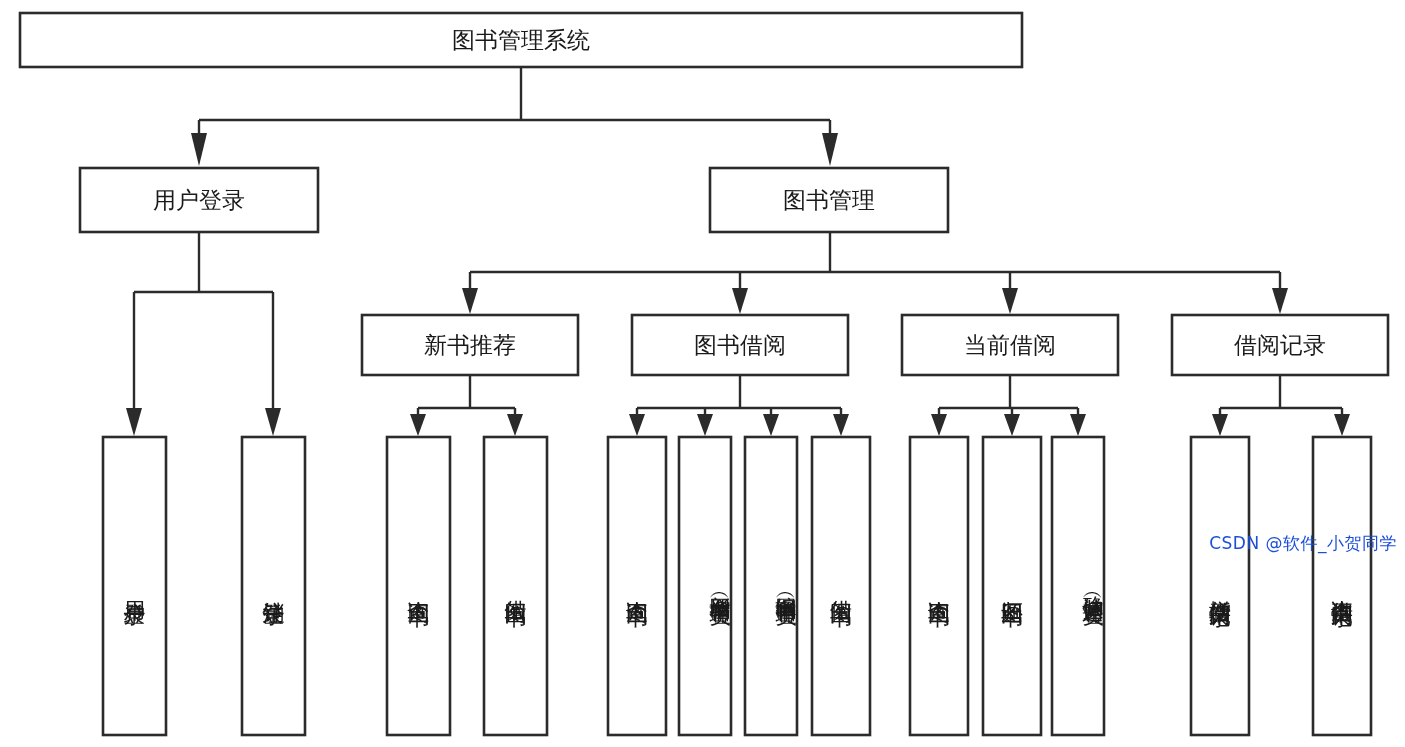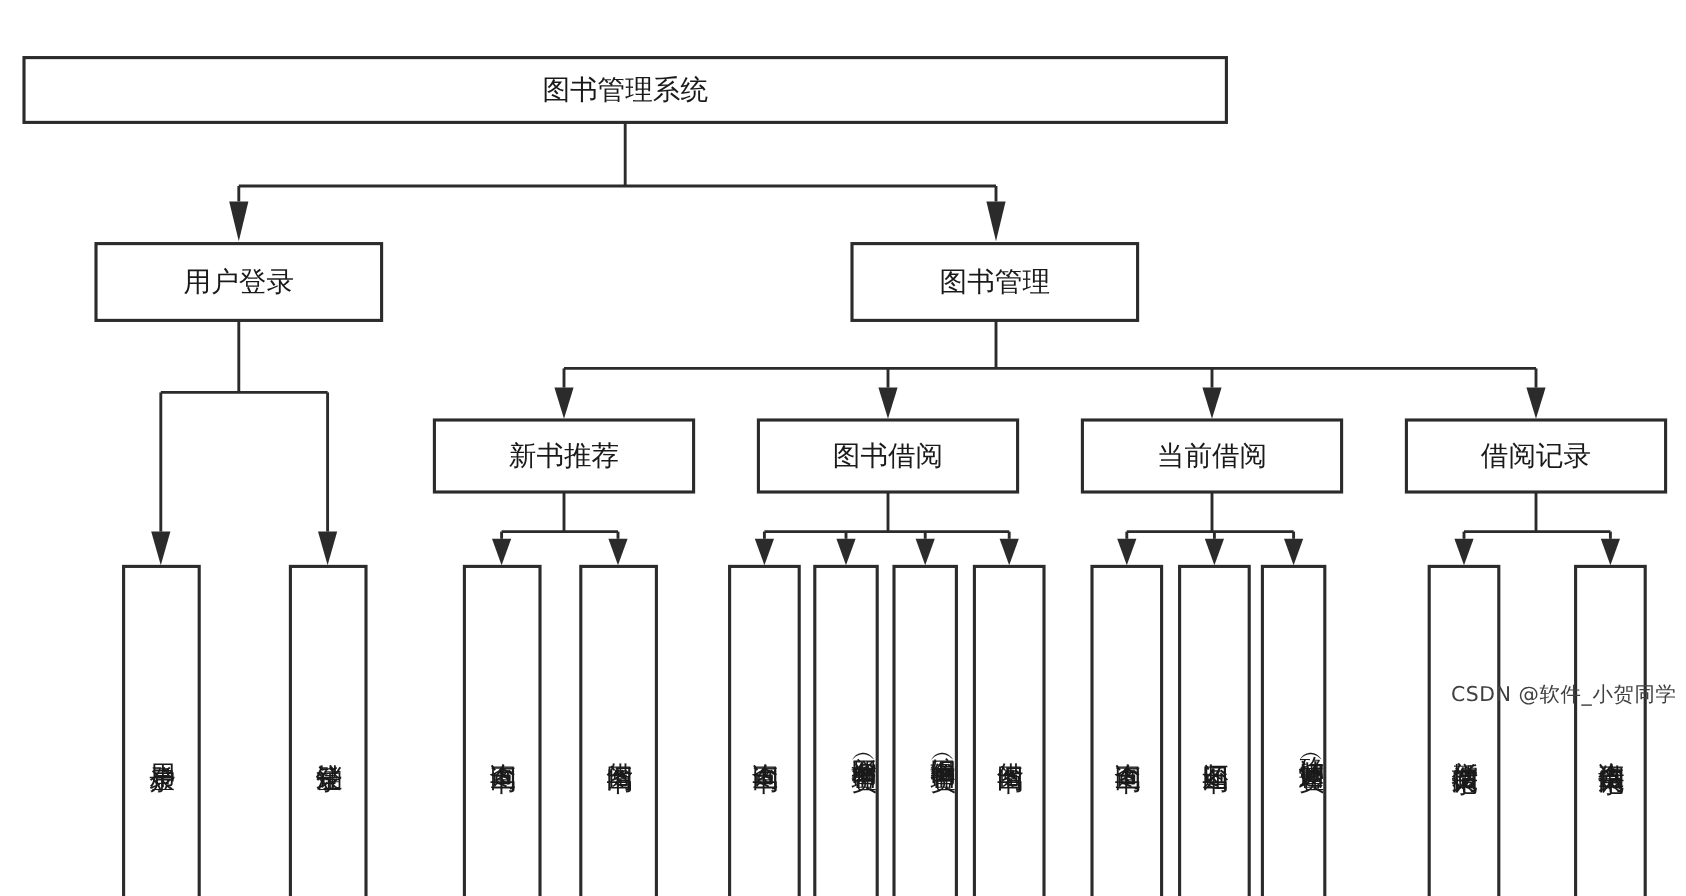--- a/index.html
+++ b/index.html
@@ -11,21 +11,20 @@
     width: 1405px;
     height: 747px;
     font-family: "DejaVu Sans", "Liberation Sans", sans-serif;
     overflow: hidden;
     position: relative;
   }
   #diagram-root {
     position: relative;
     width: 1405px;
     height: 559px;
-    margin-top: 35px;
   }
   svg.flow {
     position: absolute;
     left: 0;
     top: 0;
     width: 1405px;
     height: 747px;
     display: block;
   }
   .node-box {
@@ -63,21 +62,21 @@
     white-space: nowrap;
     text-align: center;
     pointer-events: none;
   }
   .watermark {
     position: absolute;
     right: 8px;
     bottom: 4px;
     font-family: "DejaVu Sans", "Liberation Sans", sans-serif;
     font-size: 17px;
-    color: #404040;
+    color: #1d4ed8;
     letter-spacing: 0.5px;
     white-space: nowrap;
   }
 </style>
 </head>
 <body>
 
 <div id="diagram-root">
 
   <svg class="flow" viewBox="0 0 1405 747">

